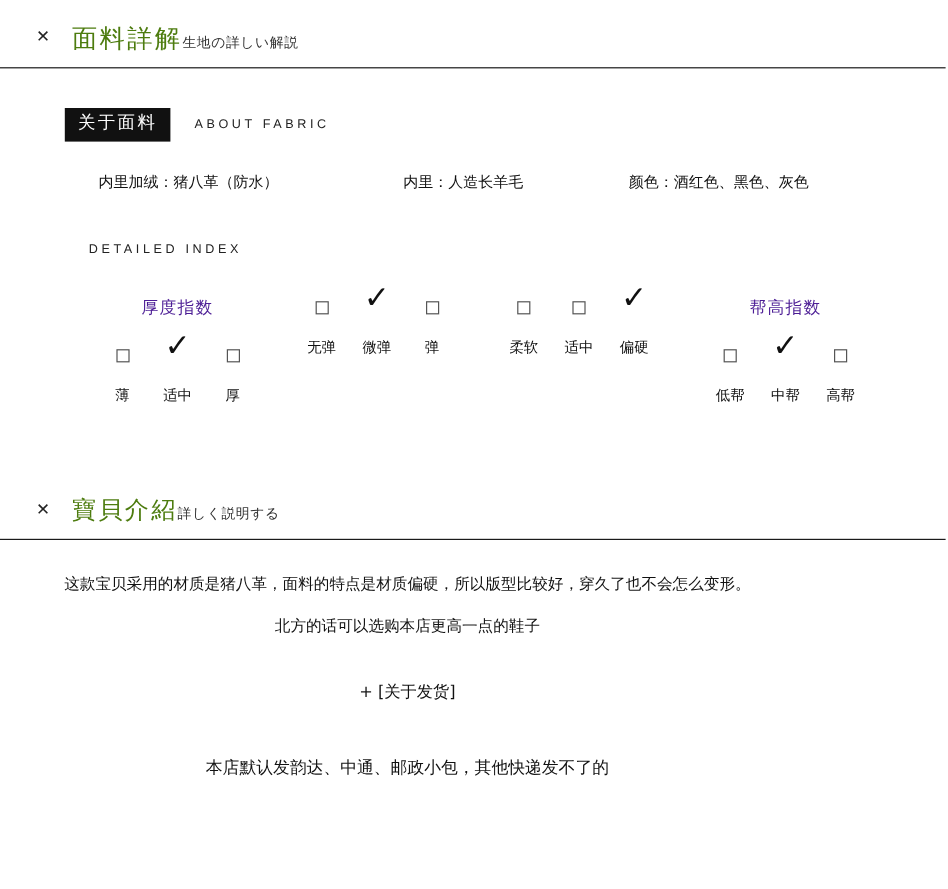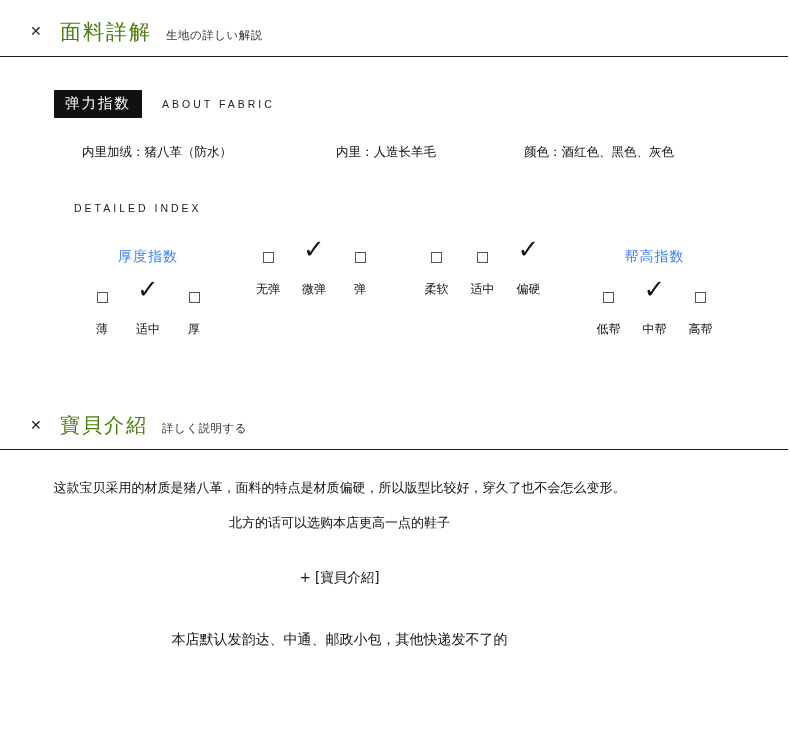--- a/index.html
+++ b/index.html
@@ -35,21 +35,20 @@
   }
   .section-head .title-cn {
     margin-left: 32px;
     font-family: "DejaVu Serif", "Liberation Serif", serif;
     font-size: 21px;
     letter-spacing: 2px;
     color: #4d7c0f;
     font-weight: 400;
   }
   .section-head .title-jp {
-    margin-left: 14px;
     font-family: Liberation Serif, serif;
     font-size: 11.5px;
     color: #333;
     letter-spacing: 0.5px;
   }
 
   #sec1 {
     position: absolute;
     left: 0;
     top: 18px;
@@ -110,21 +109,21 @@
     height: 100px;
   }
   .idx-group {
     position: absolute;
     top: 0;
   }
   .idx-title {
     text-align: center;
     font-size: 14px;
     letter-spacing: 1px;
-    color: #3b82f6;
+    color: #4c1d95;
     font-family: "DejaVu Sans", sans-serif;
     margin-bottom: 22px;
     white-space: nowrap;
   }
   .idx-cells {
     display: flex;
     justify-content: center;
   }
   .idx-cell {
     width: 46px;
@@ -203,21 +202,21 @@
 </head>
 <body>
 
 <div id="sec1" class="section-head">
   <span class="x-mark">✕</span>
   <span class="title-cn">面料詳解</span>
   <span class="title-jp">生地の詳しい解説</span>
 </div>
 
 <div id="about-chip" class="chip-row">
-  <span class="chip">弹力指数</span>
+  <span class="chip">关于面料</span>
   <span class="chip-en">ABOUT FABRIC</span>
 </div>
 
 <div id="spec-row">
   <span class="spec s0">内里加绒：猪八革（防水）</span>
   <span class="spec s1">内里：人造长羊毛</span>
   <span class="spec s2">颜色：酒红色、黑色、灰色</span>
 </div>
 
 <div id="index-chip" class="chip-row">
@@ -300,15 +299,15 @@
 
 <div id="sec2" class="section-head">
   <span class="x-mark">✕</span>
   <span class="title-cn">寶貝介紹</span>
   <span class="title-jp">詳しく説明する</span>
 </div>
 
 <div id="intro">
   <div class="intro-line">这款宝贝采用的材质是猪八革，面料的特点是材质偏硬，所以版型比较好，穿久了也不会怎么变形。</div>
   <div class="intro-line">北方的话可以选购本店更高一点的鞋子</div>
-  <div class="intro-plus">+ [寶貝介紹]</div>
+  <div class="intro-plus">+ [关于发货]</div>
   <div class="intro-ship">本店默认发韵达、中通、邮政小包，其他快递发不了的</div>
 </div>
 
 </body></html>

